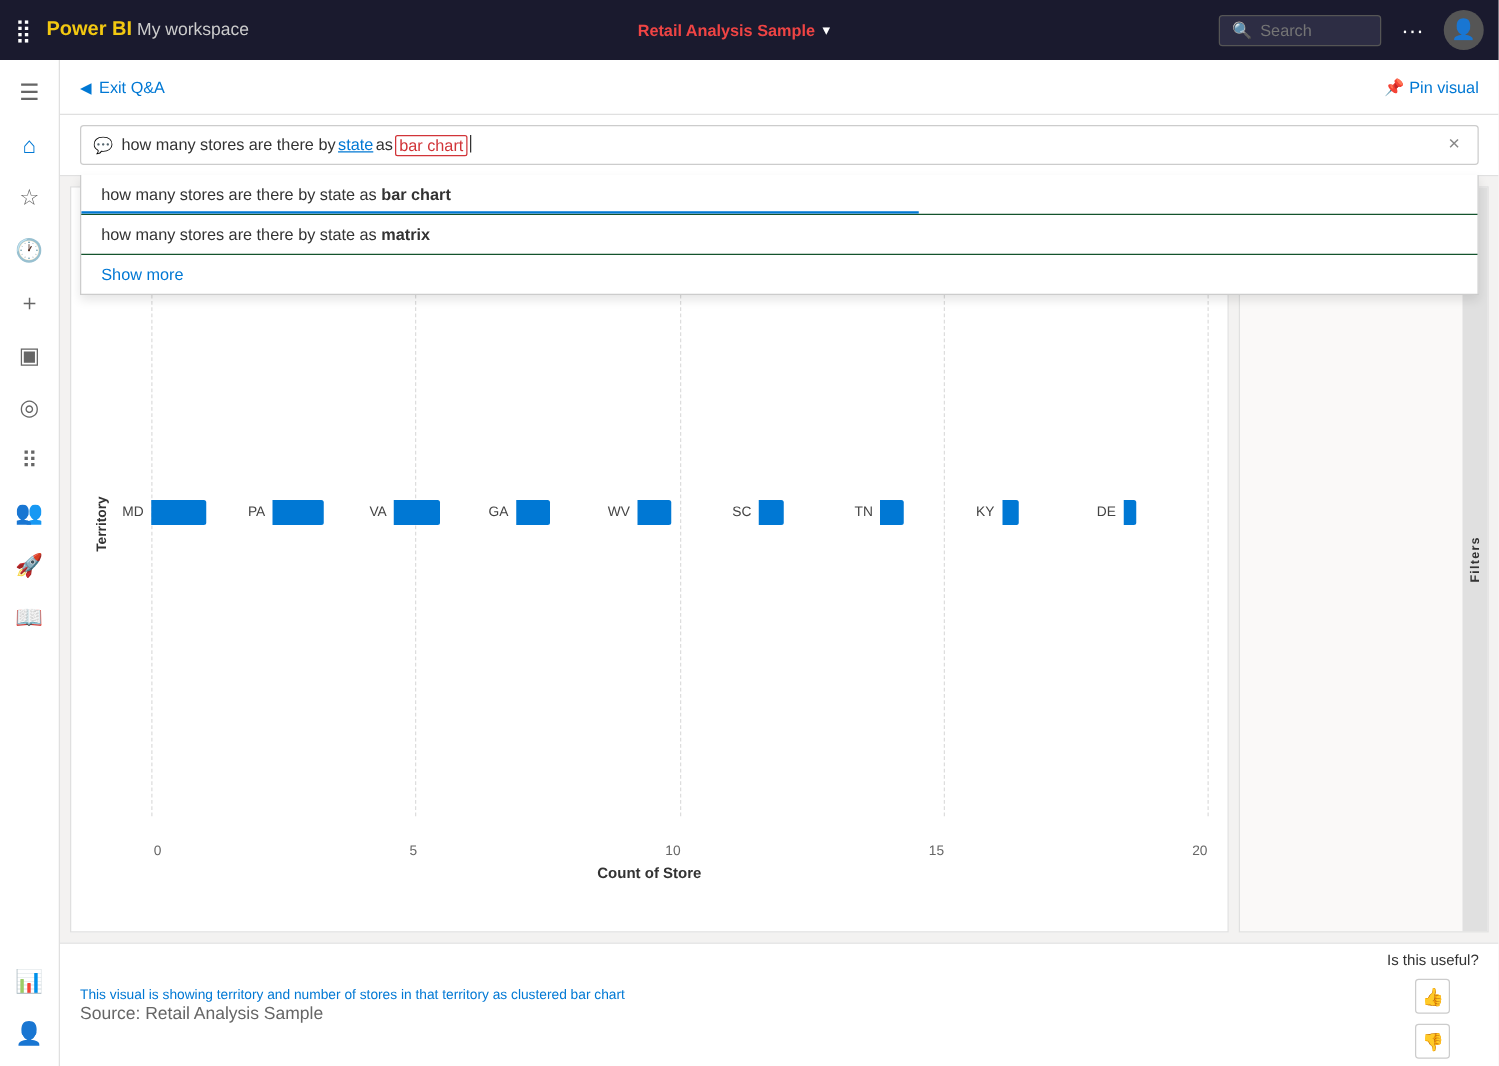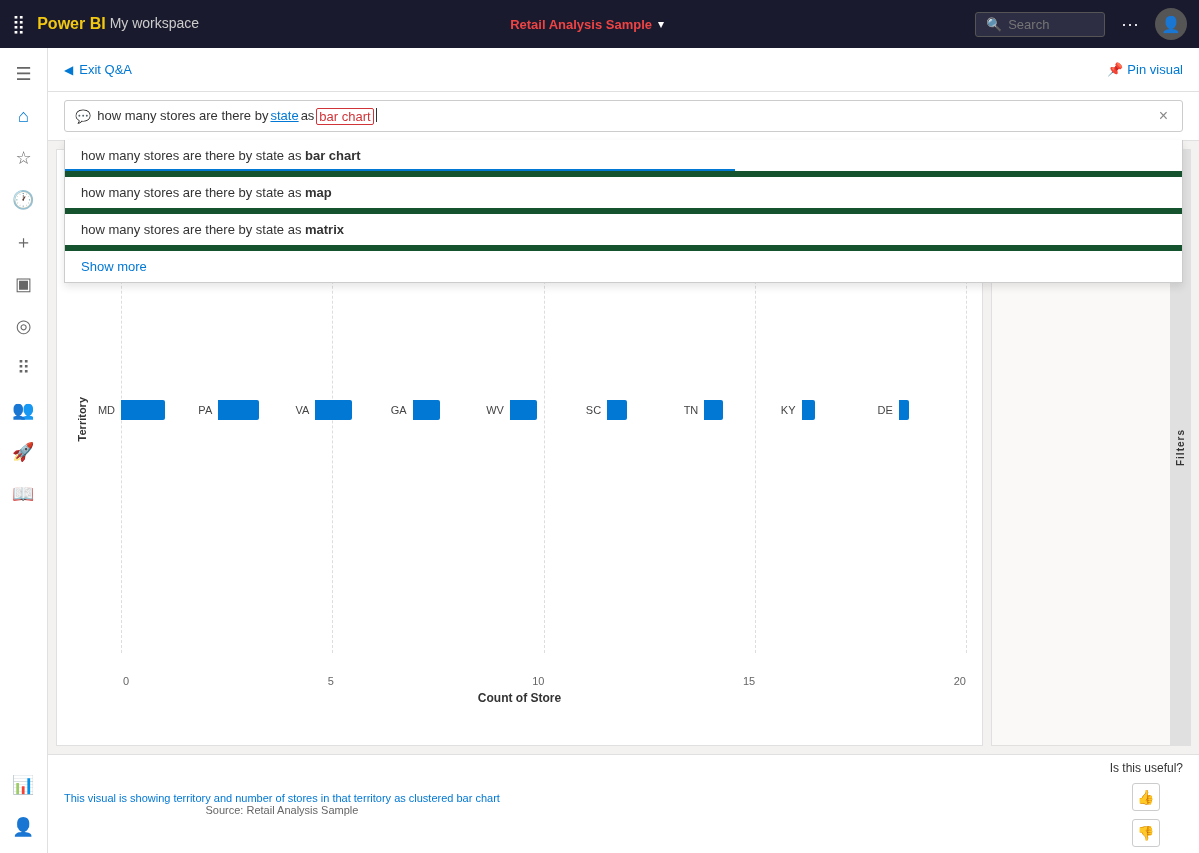--- a/index.html
+++ b/index.html
@@ -72,21 +72,21 @@
     .qa-cursor { width: 1px; height: 14px; background: #333; display: inline-block; }
     .qa-clear { color: #888; cursor: pointer; font-size: 16px; padding: 0 4px; }
 
     
     .autocomplete {
       position: absolute; left: 16px; right: 16px; top: 100%; background: #fff;
       border: 1px solid #ccc; border-top: none; z-index: 100; box-shadow: 0 4px 8px rgba(0,0,0,0.1);
     }
     .autocomplete-item {
       padding: 8px 16px; font-size: 13px; color: #333; cursor: pointer;
-      border-bottom: 6px solid #14532d;
+      border-bottom: 1px solid #14532d;
     }
     .autocomplete-item .bold { font-weight: 700; }
     .autocomplete-item.progress-bar { position: relative; overflow: hidden; }
     .progress-line {
       position: absolute; bottom: 0; left: 0; height: 2px; background: #0078d4; width: 60%;
     }
     .show-more { padding: 8px 16px; color: #0078d4; font-size: 13px; cursor: pointer; }
 
     
     .chart-wrapper {
@@ -119,21 +119,21 @@
     .filter-group-icons { display: flex; gap: 4px; }
     .filter-group-icon { color: #888; font-size: 12px; cursor: pointer; }
     .filter-value { font-size: 11px; color: #666; padding-left: 2px; }
 
     
     .footer {
       background: #fff; border-top: 1px solid #e0e0e0;
       padding: 6px 16px; display: flex; justify-content: space-between; align-items: center;
     }
     .footer-text { font-size: 11px; color: #0078d4; }
-    .footer-source { font-size: 11px; color: #666; text-align: center; }
+    .footer-source { font-size: 14px; color: #666; }
     .footer-feedback { display: flex; align-items: center; gap: 8px; font-size: 12px; color: #333; flex-direction: column; }
     .feedback-btn {
       width: 28px; height: 28px; border: 1px solid #ccc; border-radius: 3px;
       display: flex; align-items: center; justify-content: center;
       cursor: pointer; background: #fff; font-size: 14px;
     }
   </style>
 </head>
 <body>
 
@@ -201,23 +201,20 @@
         </div>
         <span class="qa-clear">×</span>
       </div>
 
       <div class="autocomplete">
         <div class="autocomplete-item progress-bar">
           <span>how many stores are there by state as </span><span class="bold">bar chart</span>
           <div class="progress-line"></div>
         </div>
         <div class="autocomplete-item">
-          <span>how many stores are there by state as </span><span class="bold">map</span>
-        </div>
-        <div class="autocomplete-item">
           <span>how many stores are there by state as </span><span class="bold">matrix</span>
         </div>
         <div class="show-more">Show more</div>
       </div>
     </div>
 
     <div class="chart-wrapper">
 
       <div class="chart-container">
         <div style="display:flex; flex:1; position:relative;">

